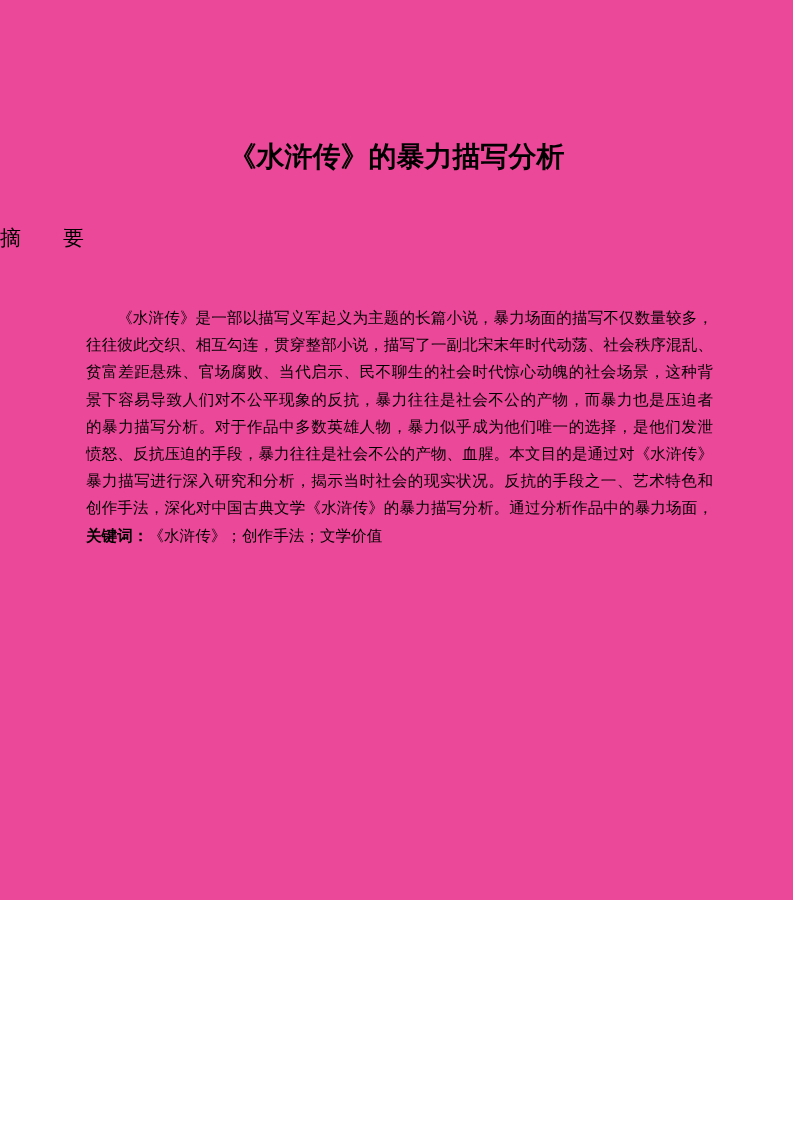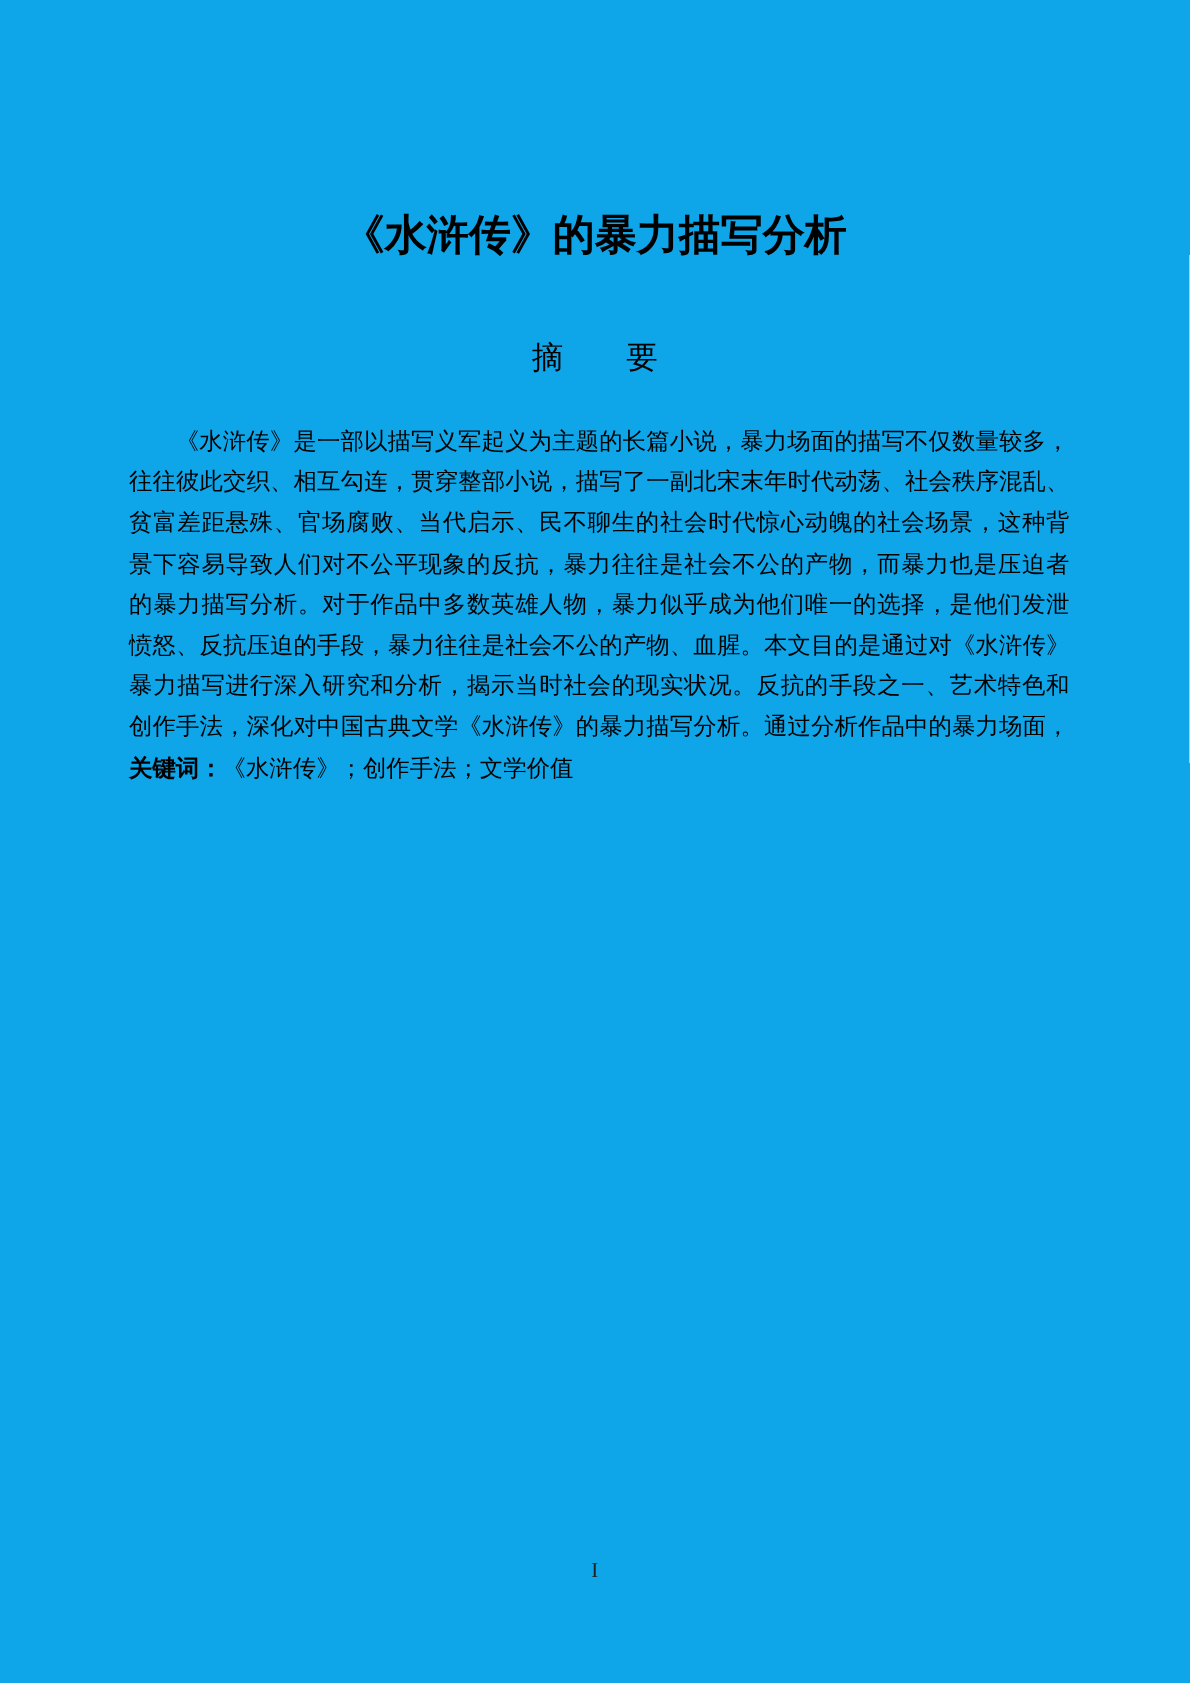--- a/index.html
+++ b/index.html
@@ -3,44 +3,44 @@
 <meta charset="utf-8">
 <style>
   html, body {
     margin: 0;
     padding: 0;
     background: #ffffff;
   }
   .page {
     position: relative;
     width: 793px;
-    height: 1122px;
+    height: 900px;
     margin: 0 auto;
-    background: #0ea5e9;
+    background: #ec4899;
     color: #000000;
     overflow: hidden;
   }
   .doc-title {
     position: absolute;
     top: 139px;
     left: 0;
     width: 100%;
     text-align: center;
     font-family: "Liberation Sans", "DejaVu Sans", sans-serif;
     font-weight: bold;
     font-size: 28px;
     line-height: 1.3;
     white-space: nowrap;
   }
   .abstract-heading {
     position: absolute;
     top: 225px;
     left: 0;
     width: 100%;
-    text-align: center;
+    text-align: left;
     font-family: "Liberation Serif", "DejaVu Serif", serif;
     font-weight: normal;
     font-size: 21px;
     line-height: 1.3;
     white-space: pre;
   }
   .abstract {
     position: absolute;
     top: 281px;
     left: 86px;
@@ -48,20 +48,21 @@
     font-family: "Liberation Serif", "DejaVu Serif", serif;
     font-size: 15.6px;
     line-height: 27.2px;
   }
   .abstract .line {
     text-align: justify;
     text-align-last: justify;
   }
   .abstract .line.first {
     text-indent: 2em;
+    margin-top: 23px;
   }
   .abstract .line.no-just {
     text-align: left;
     text-align-last: left;
   }
   .keywords-line {
     text-align: left;
   }
   .keywords-label {
     font-weight: bold;

